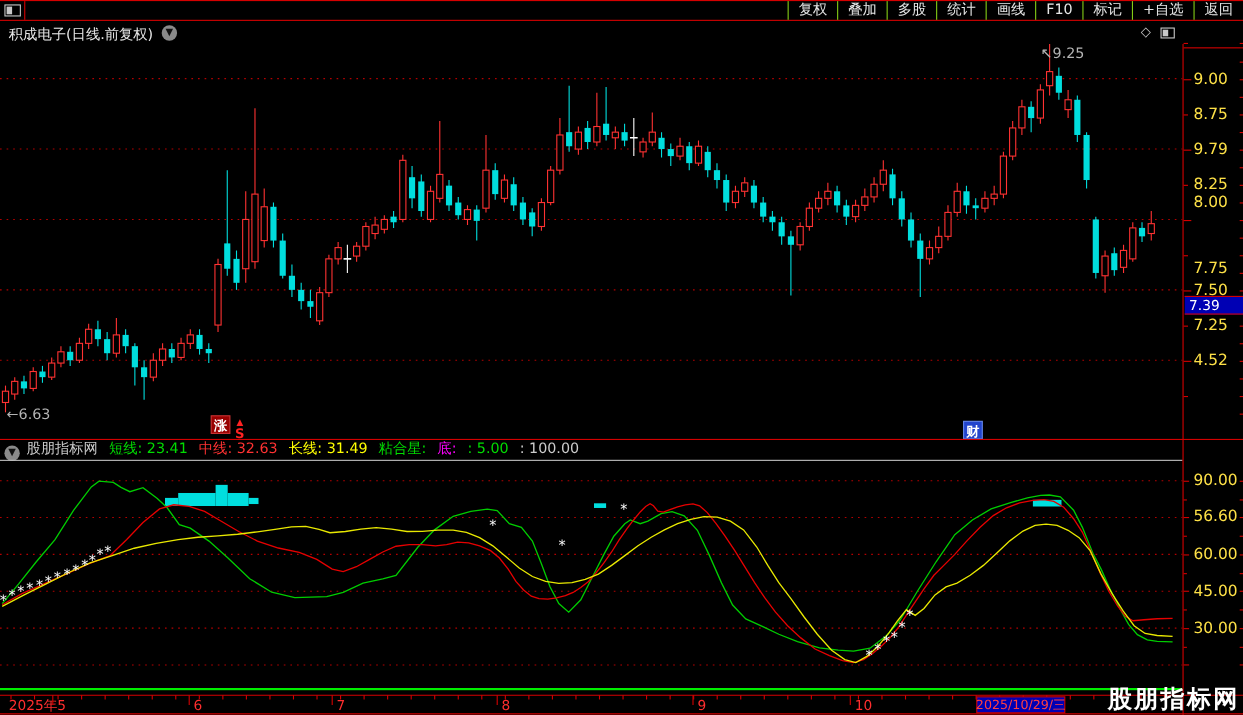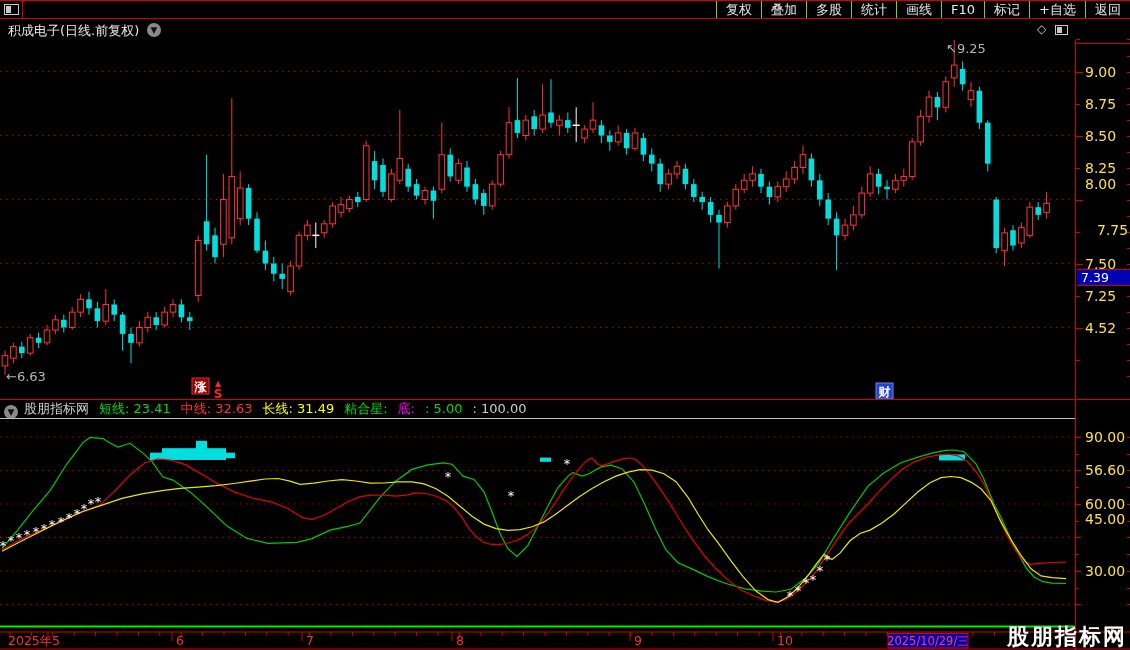--- a/index.html
+++ b/index.html
@@ -713,24 +713,24 @@
     <g>
       <rect x="888" y="633.5" width="80" height="14.5" fill="#0000b4" stroke="#d40000" stroke-width="1"></rect>
       <text x="928" y="644.8" fill="#ff4040" font-size="11.5" text-anchor="middle">2025/10/29/三</text>
     </g>
   </svg>
 
 <div class="yaxis" id="yaxis">
     <div class="tick" style="left:0;top:3px;width:55px;"></div>
     <div class="plabel" style="top:24px;">9.00</div>
     <div class="plabel" style="top:56px;">8.75</div>
-    <div class="plabel" style="top:88px;">8.50</div>
+    <div class="plabel" style="top:88px;">9.79</div>
     <div class="plabel" style="top:120px;">8.25</div>
     <div class="plabel" style="top:136px;">8.00</div>
-    <div class="plabel" style="top:182px;margin-left:12px;">7.75</div>
+    <div class="plabel" style="top:196px;">7.75</div>
     <div class="plabel" style="top:216px;">7.50</div>
     <div class="plabel" style="top:248px;">7.25</div>
     <div class="plabel" style="top:280px;">4.52</div>
     <div class="tick" style="left:0;top:-1px;width:4px;"></div>
     <div class="tick" style="left:51px;top:-1px;width:4px;"></div>
     <div class="tick" style="left:0;top:16px;width:0px;"></div>
     <div class="tick" style="left:51px;top:16px;width:4px;"></div>
     <div class="tick" style="left:0;top:32px;width:7px;"></div>
     <div class="tick" style="left:51px;top:32px;width:4px;"></div>
     <div class="tick" style="left:0;top:48px;width:0px;"></div>
@@ -768,21 +768,21 @@
     <div class="tick" style="left:0;top:304px;width:0px;"></div>
     <div class="tick" style="left:51px;top:304px;width:4px;"></div>
     <div class="tick" style="left:0;top:320px;width:4px;"></div>
     <div class="tick" style="left:51px;top:320px;width:4px;"></div>
     <div class="tick" style="left:0;top:336px;width:0px;"></div>
     <div class="tick" style="left:51px;top:336px;width:4px;"></div>
     <div class="badge" style="top:229px;">7.39</div>
     <div class="plabel" style="top:389px;">90.00</div>
     <div class="plabel" style="top:422px;">56.60</div>
     <div class="plabel" style="top:456px;">60.00</div>
-    <div class="plabel" style="top:471px;">45.00</div>
+    <div class="plabel" style="top:490px;">45.00</div>
     <div class="plabel" style="top:523px;">30.00</div>
     <div class="tick" style="left:0;top:397px;width:5px;"></div>
     <div class="tick" style="left:51px;top:397px;width:4px;"></div>
     <div class="tick" style="left:0;top:414px;width:3px;"></div>
     <div class="tick" style="left:51px;top:414px;width:4px;"></div>
     <div class="tick" style="left:0;top:430px;width:5px;"></div>
     <div class="tick" style="left:51px;top:430px;width:4px;"></div>
     <div class="tick" style="left:0;top:447px;width:3px;"></div>
     <div class="tick" style="left:51px;top:447px;width:4px;"></div>
     <div class="tick" style="left:0;top:464px;width:5px;"></div>

